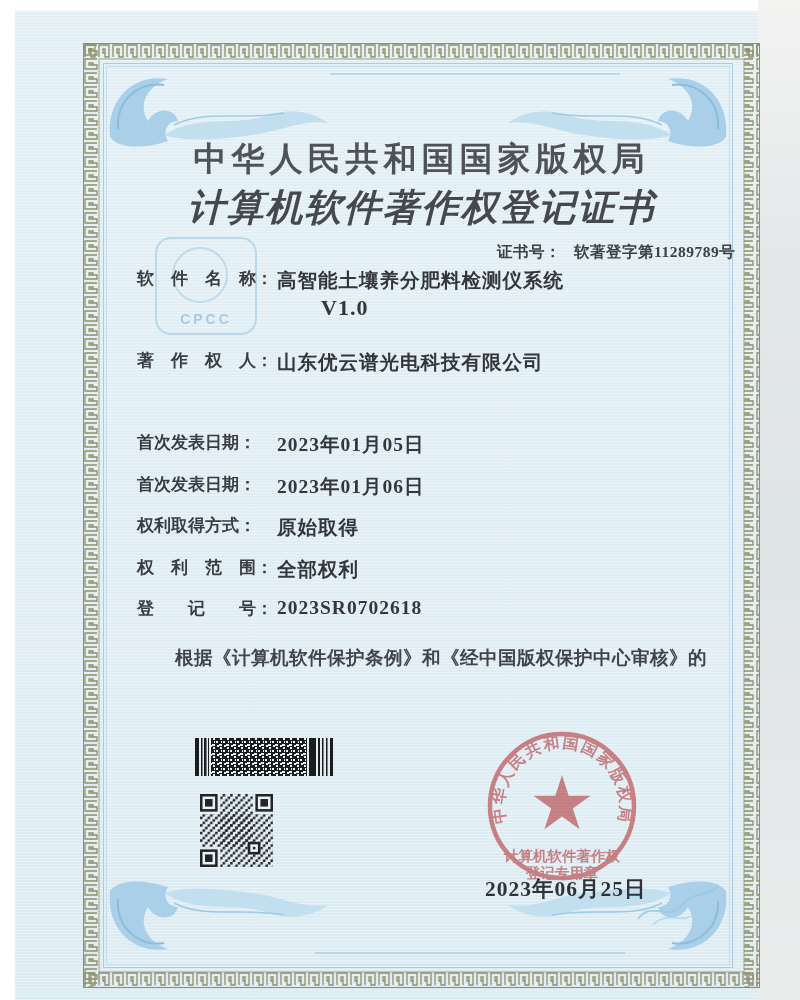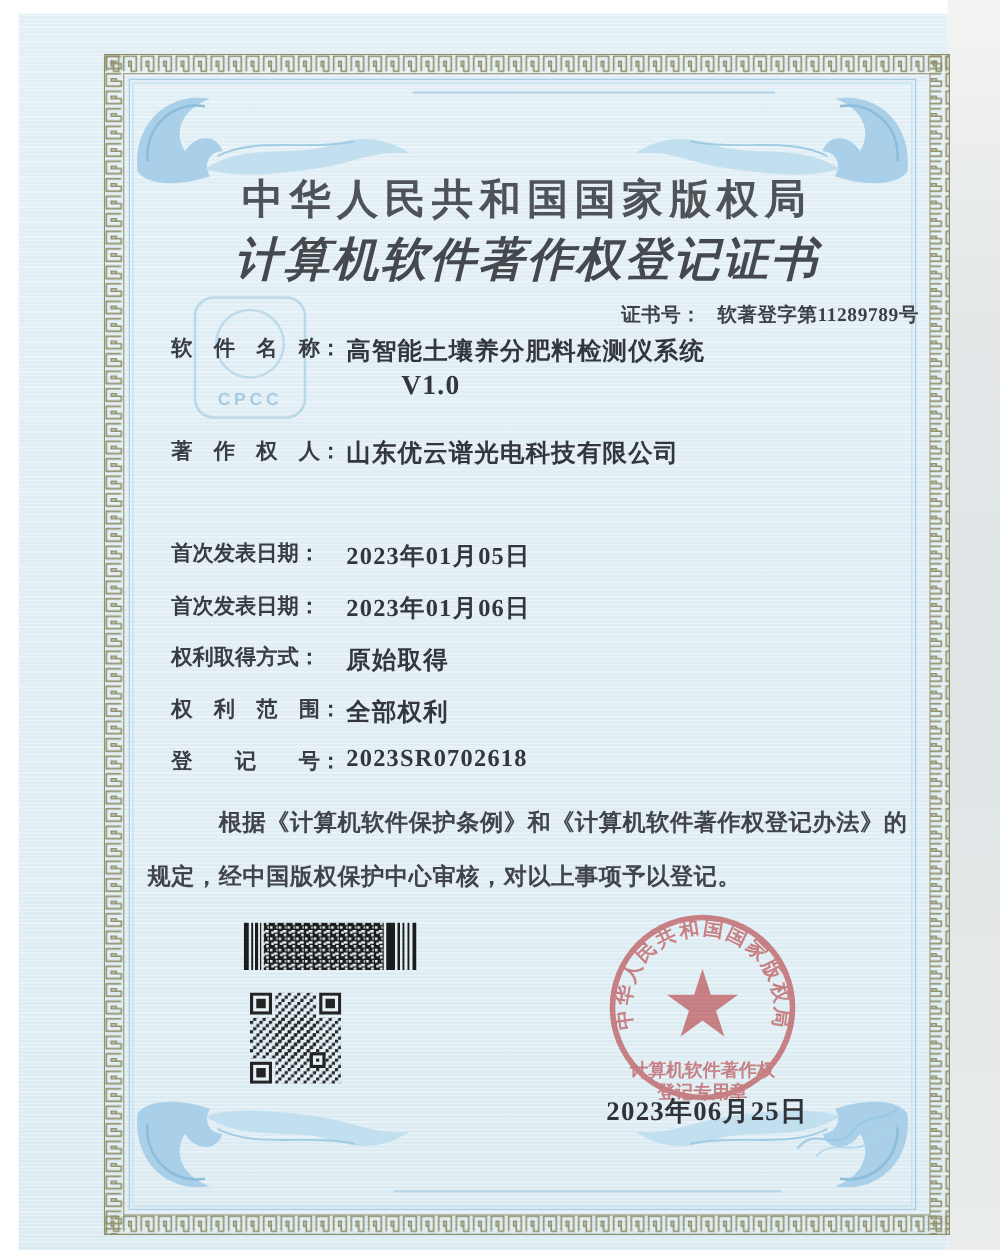--- a/index.html
+++ b/index.html
@@ -34,21 +34,21 @@
   .fl-tl{left:89px;top:54px;}
   .fl-tr{left:487px;top:54px;transform:scaleX(-1);}
   .fl-bl{left:89px;top:862px;transform:scaleY(-1);}
   .fl-br{left:487px;top:862px;transform:scale(-1,-1);}
   .conn{position:absolute;height:2px;background:#b7d8ea;}
   .conn-top{left:315px;top:62px;width:290px;}
   .conn-bottom{left:300px;top:941px;width:310px;}
   
   .watermark{
     position:absolute;left:140px;top:226px;width:86px;height:94px;
-    border:2px solid rgba(144,192,222,.5);border-radius:16px;
+    border:2px solid rgba(144,192,222,.5);border-radius:16px;padding-left:12px;
   }
   .watermark .wm-circle{
     position:absolute;left:15px;top:8px;width:52px;height:52px;border-radius:50%;
     border:2px solid rgba(144,192,222,.45);
   }
   .watermark .wm-text{
     position:absolute;left:0;right:0;bottom:6px;text-align:center;
     color:rgba(134,184,216,.65);font-size:14px;font-weight:bold;letter-spacing:3px;
     font-family:"Liberation Sans",sans-serif;
   }
@@ -198,22 +198,21 @@
     <div class="row" style="top:545px">
       <span class="lbl">权　利　范　围：</span>
       <span class="val">全部权利</span>
     </div>
 
     <div class="row" style="top:586px">
       <span class="lbl">登　　记　　号：</span>
       <span class="val">2023SR0702618</span>
     </div>
 
-    <div class="stmt stmt-1">根据《计算机软件保护条例》和《计算机软件著作权登记办法》的</div>
-    <div class="stmt stmt-2">规定，经中国版权保护中心审核，对以上事项予以登记。</div>
+    <div class="stmt stmt-1">根据《计算机软件保护条例》和《经中国版权保护中心审核》的</div>
 
     <svg class="barcode" width="150" height="38" viewBox="0 0 150 38">
       <defs>
         <pattern id="pmod" width="7" height="9" patternUnits="userSpaceOnUse">
           <rect width="7" height="9" fill="#1c1c1c"></rect>
           <rect x="0" y="3" width="2" height="2" fill="#e6f2f7"></rect>
           <rect x="4" y="0" width="2" height="2" fill="#e6f2f7"></rect>
           <rect x="3" y="6" width="3" height="2" fill="#e6f2f7"></rect>
           <rect x="5" y="3" width="1" height="2" fill="#e6f2f7"></rect>
           <rect x="1" y="7" width="2" height="2" fill="#e6f2f7"></rect>

